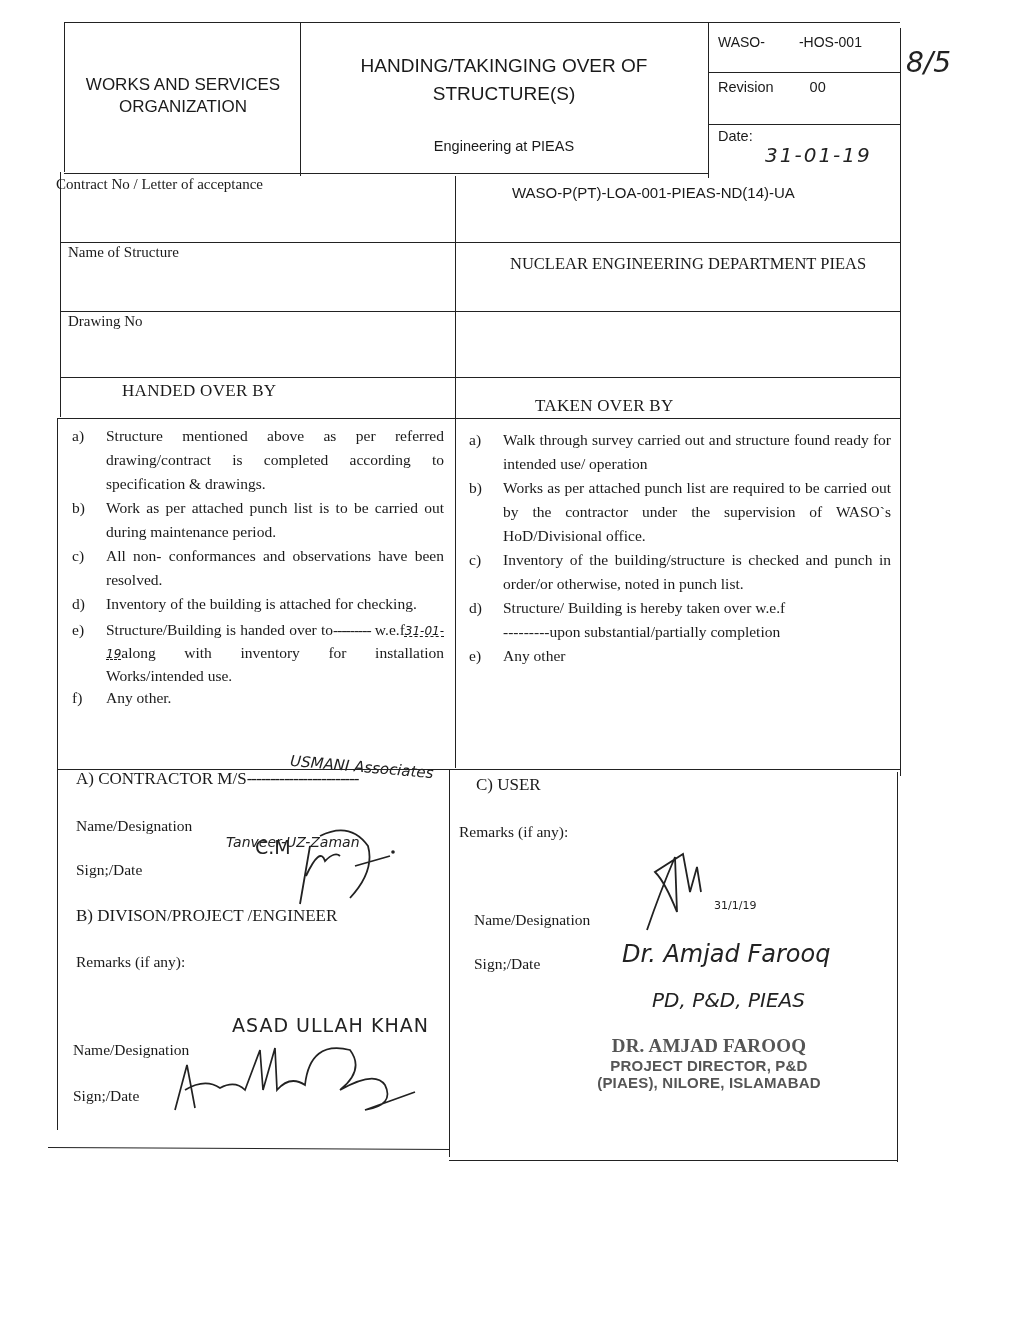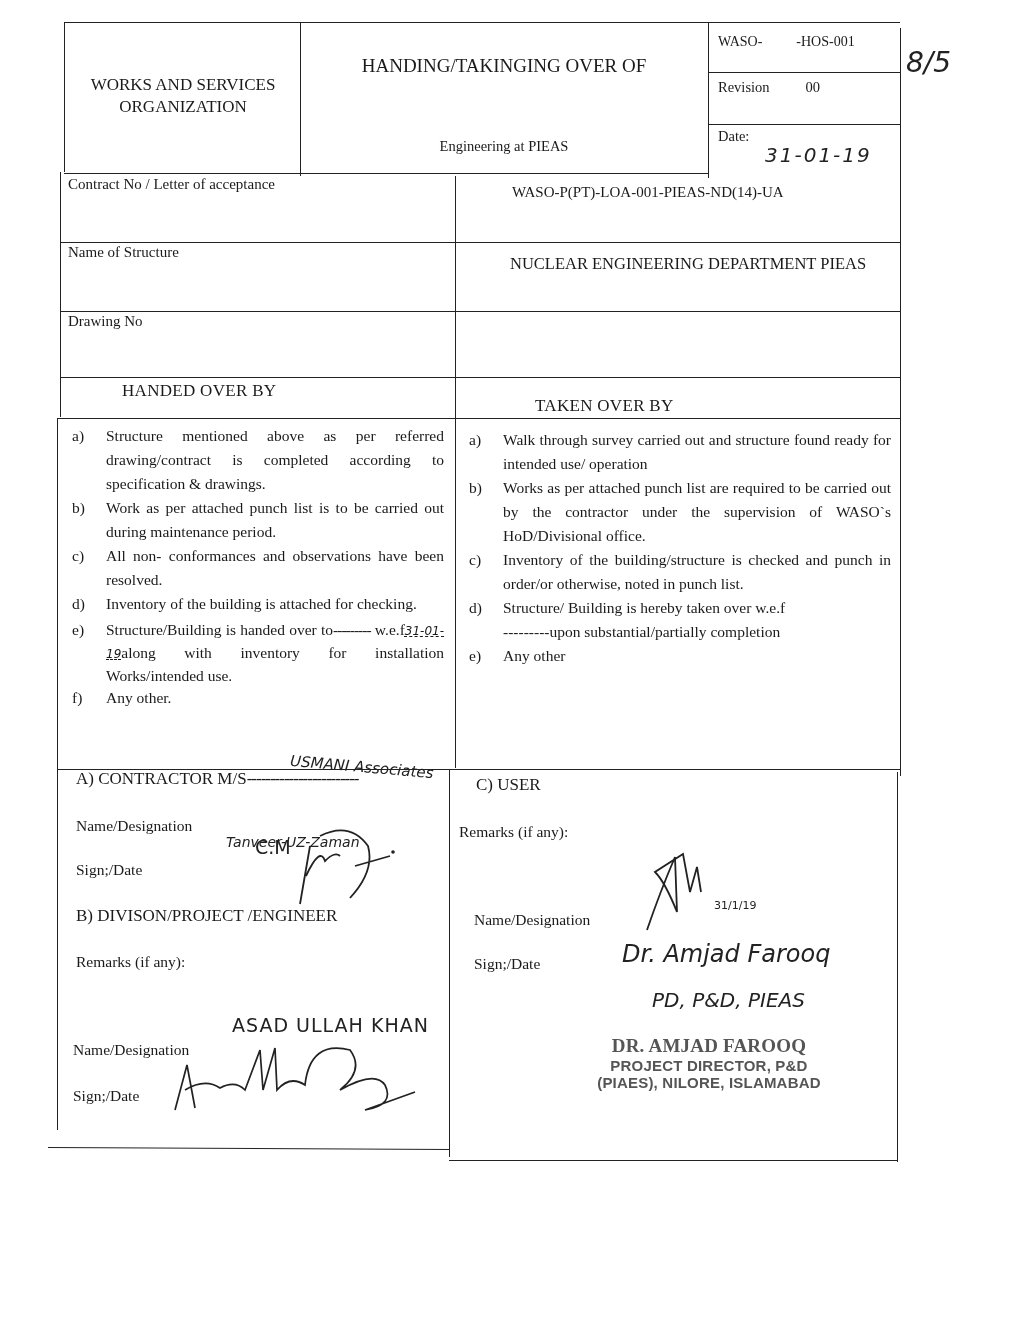--- a/index.html
+++ b/index.html
@@ -1,19 +1,19 @@
 <!DOCTYPE html>
 <html><head>
 <meta charset="utf-8">
 <style>
   html, body { margin: 0; padding: 0; background: #ffffff; }
   body { width: 1009px; height: 1337px; position: relative; overflow: hidden; color: #1a1a1a; }
   .abs { position: absolute; }
   .serif { font-family: "Liberation Serif", "DejaVu Serif", serif; }
-  .sans { font-family: Liberation Serif, serif; }
+  .sans { font-family: Liberation Sans, sans-serif; }
   .hand { font-family: "DejaVu Sans", sans-serif; font-style: italic; color: #222; }
   .line-h { position: absolute; height: 0; border-top: 1.6px solid #222; }
   .line-v { position: absolute; width: 0; border-left: 1.4px solid #222; }
 
   
   .org { left: 66px; top: 74px; width: 234px; text-align: center; font-size: 17px; line-height: 22px; }
   .title { left: 300px; top: 52px; width: 408px; text-align: center; font-size: 19px; line-height: 28px; }
   .project { left: 300px; top: 136px; width: 408px; text-align: center; font-size: 14.5px; line-height: 20px; }
   .doc-code { left: 718px; top: 34px; font-size: 14px; }
   .doc-code .suffix { margin-left: 34px; }
@@ -50,20 +50,21 @@
   <div class="line-h" style="left:708px; top:72px; width:192px;"></div>
   <div class="line-h" style="left:708px; top:124px; width:192px;"></div>
   <div class="line-h" style="left:64px; top:173px; width:644px;"></div>
 
   <div class="abs sans org">
     <div>WORKS AND SERVICES</div>
     <div>ORGANIZATION</div>
   </div>
   <div class="abs sans title">
     <div>HANDING/TAKINGING OVER OF</div>
+    <div>STRUCTURE(S)</div>
   </div>
   <div class="abs sans project">
     <div>Engineering at PIEAS</div>
   </div>
   <div class="abs sans doc-code">
     <span>WASO-</span><span class="suffix">-HOS-001</span>
   </div>
   <div class="abs sans rev">
     <span>Revision</span><span class="val">00</span>
   </div>
@@ -74,21 +75,21 @@
 
 <div>
   <div class="line-v" style="left:60px; top:172px; height:245px;"></div>
   <div class="line-v" style="left:455px; top:176px; height:592px;"></div>
   <div class="line-v" style="left:900px; top:176px; height:600px;"></div>
   <div class="line-h" style="left:60px; top:242px; width:840px;"></div>
   <div class="line-h" style="left:60px; top:311px; width:840px;"></div>
   <div class="line-h" style="left:60px; top:377px; width:840px;"></div>
   <div class="line-h" style="left:58px; top:418px; width:842px;"></div>
 
-  <div class="abs serif field-lbl" style="left:68px; top:176px;">Contract No / Letter of acceptance</div>
+  <div class="abs serif field-lbl" style="left:56px; top:176px;">Contract No / Letter of acceptance</div>
   <div class="abs sans field-val" style="left:465px; top:184px;">WASO-P(PT)-LOA-001-PIEAS-ND(14)-UA</div>
 
   <div class="abs serif field-lbl" style="left:68px; top:244px;">Name of Structure</div>
   <div class="abs serif field-val" style="left:463px; top:254px; font-size:16.5px;">NUCLEAR ENGINEERING DEPARTMENT PIEAS</div>
 
   <div class="abs serif field-lbl" style="left:68px; top:313px;">Drawing No</div>
   <div class="abs serif field-val" style="left:463px; top:320px;"></div>
 
   <div class="abs serif section-head" style="left:122px; top:381px;">HANDED OVER BY</div>
   <div class="abs serif section-head" style="left:535px; top:396px;">TAKEN OVER BY</div>

